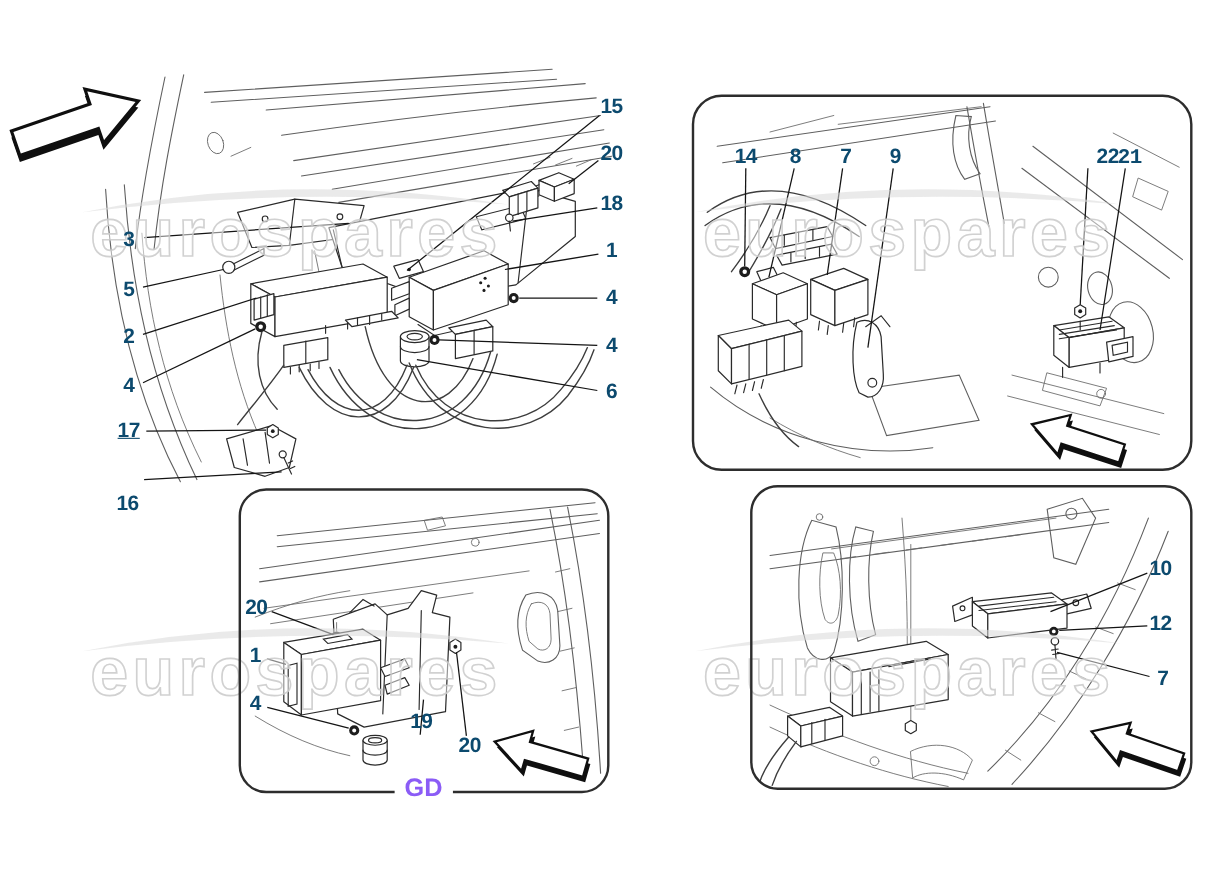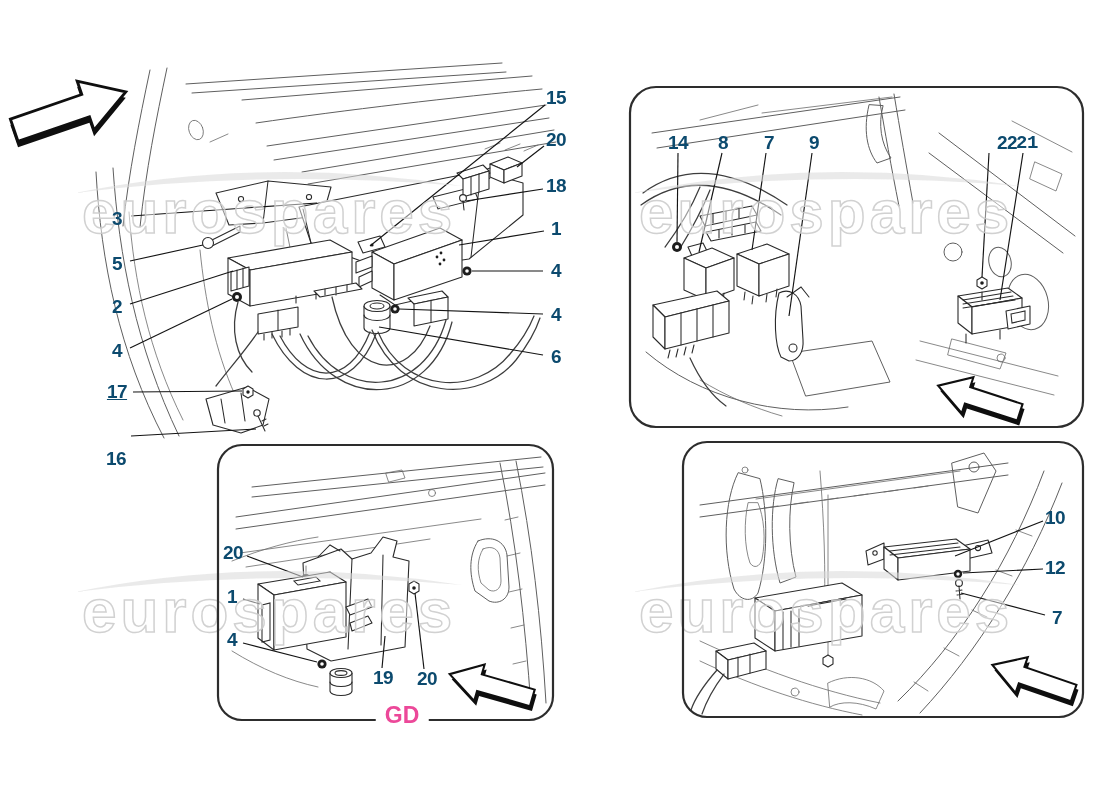--- a/index.html
+++ b/index.html
@@ -19,22 +19,22 @@
   .arrow-body{fill:#fff;stroke:#0f0f0f;stroke-width:2.4;stroke-linejoin:miter;}
   
   .wm{opacity:.9;}
   .wm-swoosh{fill:#dadada;opacity:.62;}
   .wm-text{font-family:"Liberation Sans","DejaVu Sans",sans-serif;font-weight:700;
            font-size:62px;letter-spacing:4px;fill:rgba(255,255,255,.55);
            stroke:#cdcdcd;stroke-width:1.5px;}
   
   .callout{position:absolute;transform:translate(-50%,-50%);
            font-weight:700;font-size:19px;color:#0c4a6e;letter-spacing:-.5px;white-space:nowrap;}
-  .gd-label{position:absolute;left:402px;top:716px;transform:translate(-50%,-50%);
-            font-weight:700;font-size:23px;color:#ec4899;background:#fff;padding:0 9px;line-height:1.1;}
+  .gd-label{position:absolute;left:385px;top:716px;transform:translate(-50%,-50%);
+            font-weight:700;font-size:23px;color:#8b5cf6;background:#fff;padding:0 9px;line-height:1.1;}
 </style>
 </head>
 <body>
 
 <div class="stage">
 
 <svg width="1100" height="800" viewBox="0 0 1100 800">
   <defs>
     <polygon id="arr" points="-50,-10 14,-10 14,-22 50,0 14,22 14,10 -50,10"></polygon>
     <g id="wm" class="wm">
@@ -380,20 +380,20 @@
       <div class="callout" style="left: 556px; top: 357px;">6</div>
       <div class="callout" style="left: 678px; top: 143px;">14</div>
       <div class="callout" style="left: 723px; top: 143px;">8</div>
       <div class="callout" style="left: 769px; top: 143px;">7</div>
       <div class="callout" style="left: 814px; top: 143px;">9</div>
       <div class="callout" style="left: 991px; top: 143px; margin-left: 16px;">22</div>
       <div class="callout" style="left: 1027px; top: 143px; font-family: Liberation Mono, monospace;">21</div>
       <div class="callout" style="left: 233px; top: 553px;">20</div>
       <div class="callout" style="left: 232px; top: 597px;">1</div>
       <div class="callout" style="left: 232px; top: 640px;">4</div>
-      <div class="callout" style="left: 383px; top: 678px;">19</div>
+      <div class="callout" style="left: 383px; top: 657px;">19</div>
       <div class="callout" style="left: 427px; top: 679px;">20</div>
       <div class="callout" style="left: 1055px; top: 518px;">10</div>
       <div class="callout" style="left: 1055px; top: 568px; text-align: right;">12</div>
       <div class="callout" style="left: 1057px; top: 618px;">7</div>
     </div>
 
 </div>
 
 </body></html>

